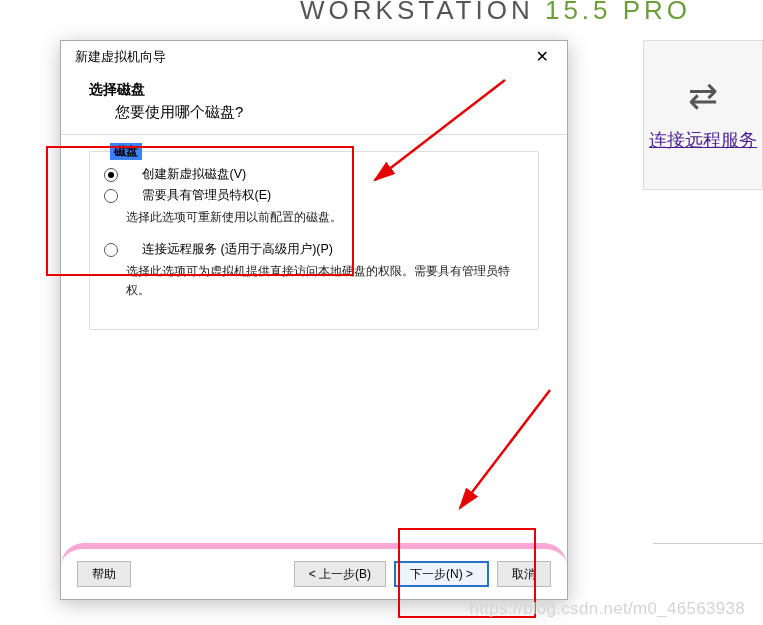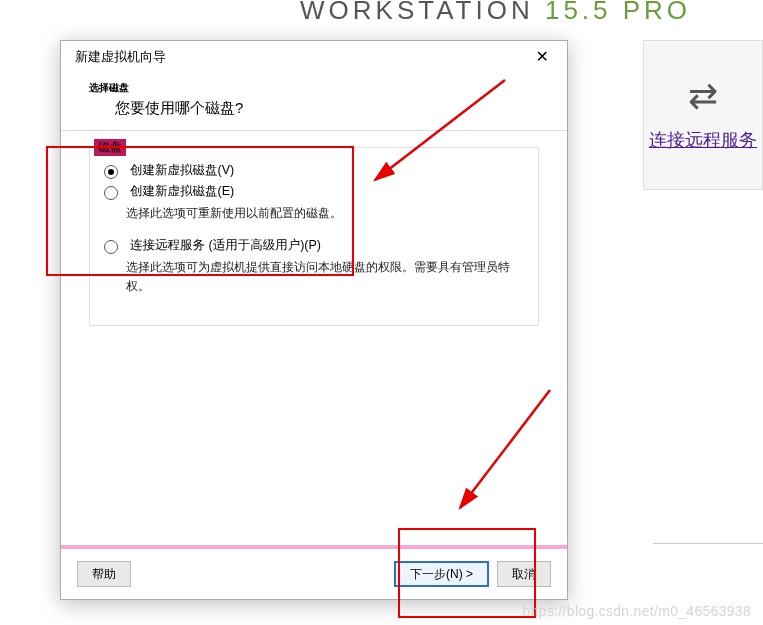--- a/index.html
+++ b/index.html
@@ -77,50 +77,51 @@
       font-size: 16px;
       padding: 2px 8px;
       line-height: 1;
     }
     .header-section {
       padding: 8px 0 12px 28px;
       border-bottom: 1px solid #ddd;
     }
     .header-title {
       font-weight: bold;
-      font-size: 10px;
+      font-size: 14px;
     }
     .header-sub {
       padding-left: 26px;
       padding-top: 4px;
       font-size: 15px;
     }
     .content {
       flex: 1;
       padding: 16px 28px 8px 28px;
       position: relative;
     }
     .group {
       border: 1px solid #ddd;
       border-radius: 2px;
       padding: 14px 14px 14px 14px;
       position: relative;
     }
     .group-title {
       position: absolute;
       top: -9px;
-      left: 4px;
-      background: #be185d;
+      left: 20px;
+      background: #3b82f6;
       padding: 0 4px;
       font-size: 12px;
+      font-weight: bold;
     }
     .option {
       display: flex;
-      align-items: center;
-      gap: 12px;
+      align-items: flex-start;
+      gap: 24px;
       margin-bottom: 4px;
     }
     .radio {
       width: 14px;
       height: 14px;
       border: 1px solid #555;
       border-radius: 50%;
       margin-top: 2px;
       flex-shrink: 0;
       position: relative;
@@ -138,24 +139,25 @@
     .opt-label {
       font-size: 12.5px;
     }
     .opt-desc {
       font-size: 12px;
       color: #222;
       margin: 4px 0 14px 22px;
       line-height: 1.6;
     }
     .footer {
-      border-top: 4px solid #f9a8d4;
+      border-top: 6px solid #f9a8d4;
       padding: 12px 16px;
       display: flex;
       gap: 8px;
+      border-radius: 23px;
     }
     .btn {
       height: 26px;
       padding: 0 14px;
       background: #e9e9e9;
       border: 1px solid #bbb;
       font-size: 12px;
       font-family: inherit;
       cursor: pointer;
     }
@@ -178,23 +180,23 @@
     }
     .redbox2 {
       left: 398px;
       top: 528px;
       width: 138px;
       height: 90px;
       border: 2px solid #e60000;
     }
     .watermark {
       position: absolute;
-      right: 12px;
+      right: 18px;
       bottom: 6px;
-      font-size: 14px;
+      font-size: 17px;
       color: #d4d4d4;
       letter-spacing: 0.3px;
       pointer-events: none;
     }
   </style>
 </head>
 <body>
 
 <div class="bg-title">
   <span>WORKSTATION </span><span class="ver">15.5 </span><span class="pro">PRO</span>
@@ -221,35 +223,36 @@
     <div class="group">
       <span class="group-title">磁盘</span>
 
       <div class="option">
         <span class="radio selected"></span>
         <span class="opt-label">创建新虚拟磁盘(V)</span>
       </div>
 
       <div class="option">
         <span class="radio"></span>
-        <span class="opt-label">创建新虚拟磁盘(E)</span>
+        <span class="opt-label">需要具有管理员特权(E)</span>
       </div>
       <div class="opt-desc">选择此选项可重新使用以前配置的磁盘。</div>
 
       <div class="option">
         <span class="radio"></span>
         <span class="opt-label">连接远程服务 (适用于高级用户)(P)</span>
       </div>
       <div class="opt-desc">选择此选项可为虚拟机提供直接访问本地硬盘的权限。需要具有管理员特权。</div>
     </div>
   </div>
 
   <div class="footer">
     <button class="btn">帮助</button>
     <div class="spacer"></div>
+    <button class="btn">&lt; 上一步(B)</button>
     <button class="btn primary">下一步(N) &gt;</button>
     <button class="btn">取消</button>
   </div>
 </div>
 
 <div class="annot redbox1"></div>
 <div class="annot redbox2"></div>
 <svg class="annot" style="left:0;top:0;width:763px;height:625px">
   <defs>
     <marker id="ah" markerWidth="10" markerHeight="10" refX="8" refY="3" orient="auto">

